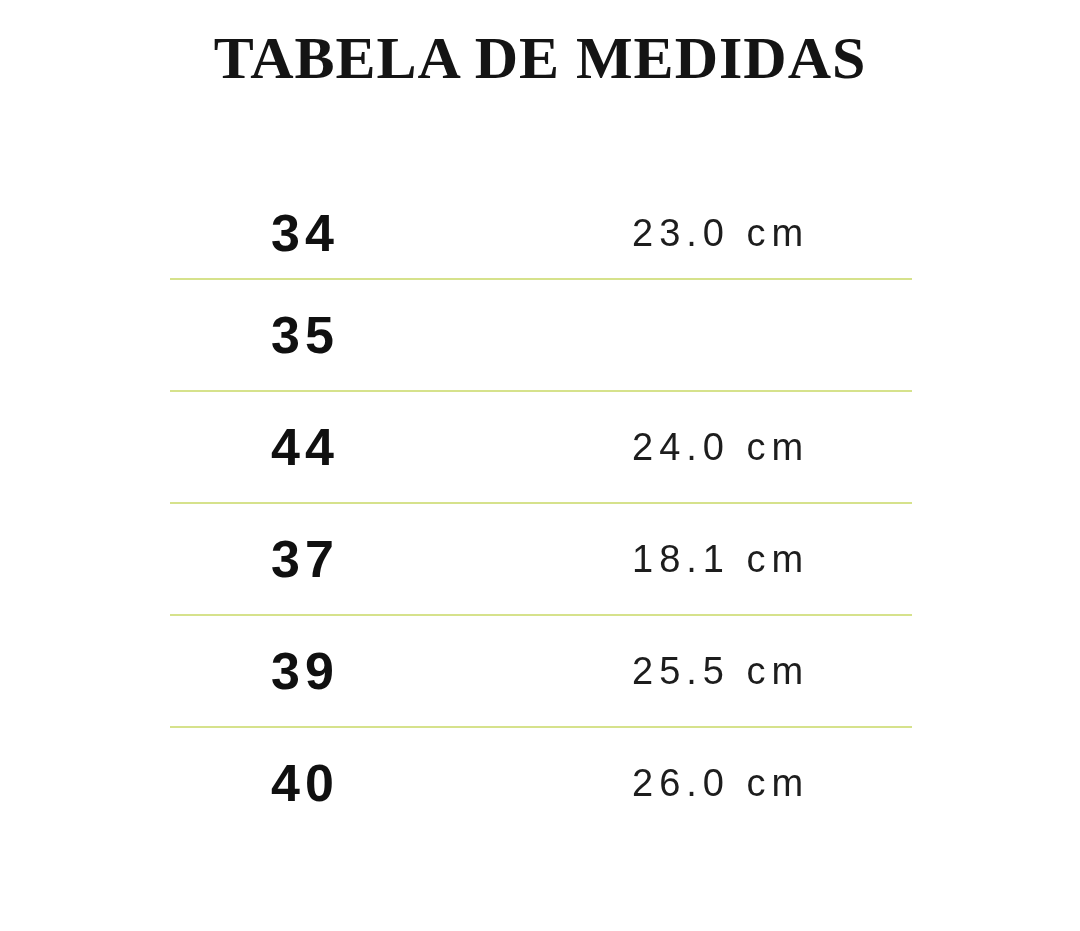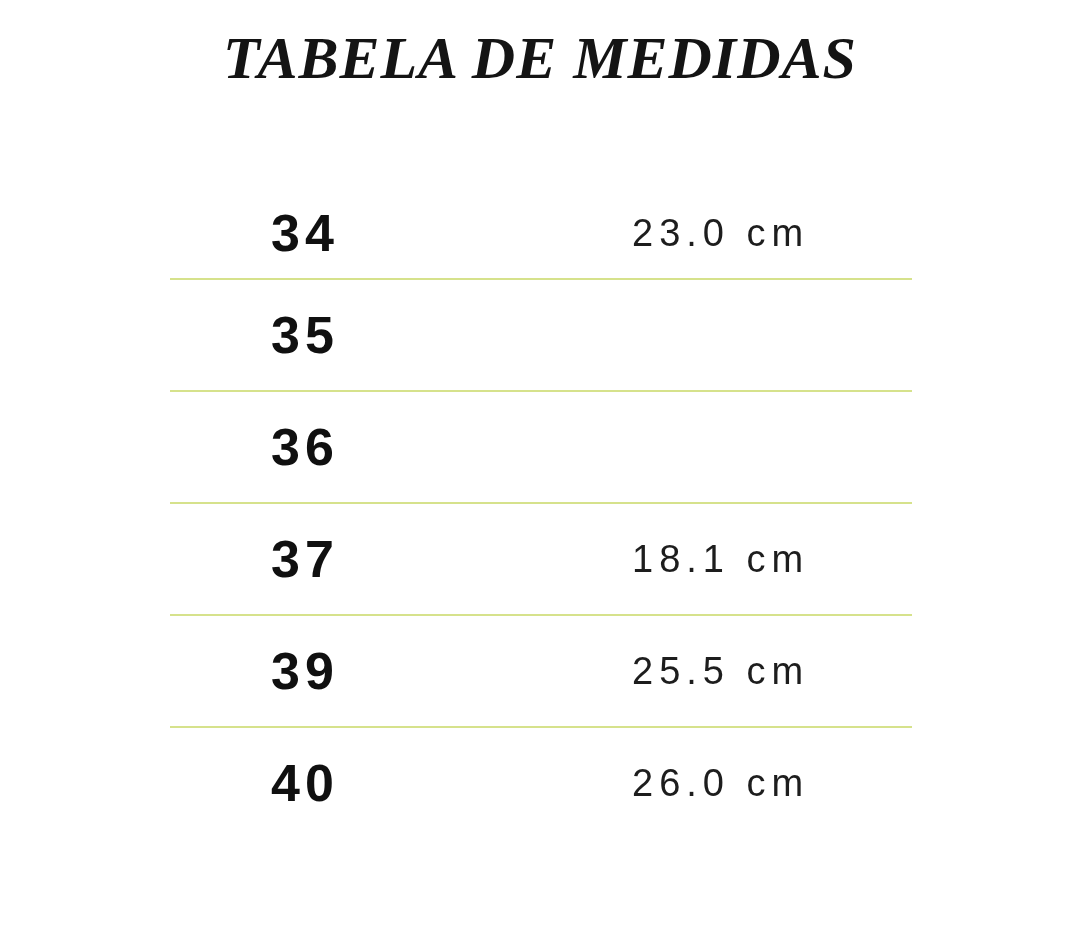--- a/index.html
+++ b/index.html
@@ -19,21 +19,20 @@
     top: 24px;
     left: 0;
     width: 1080px;
     text-align: center;
     font-family: "Liberation Serif", serif;
     font-weight: 700;
     font-size: 60px;
     letter-spacing: 1px;
     color: #141414;
     white-space: nowrap;
-    font-style: italic;
   }
   .size-table {
     position: absolute;
     left: 170px;
     top: 168px;
     width: 742px;
   }
   .size-row {
     position: relative;
     height: 110px;
@@ -82,21 +81,22 @@
   <div class="size-row">
     <span class="cell-size">34</span>
     <span class="cell-measurement">23.0 cm</span>
   </div>
 
   <div class="size-row">
     <span class="cell-size">35</span>
   </div>
 
   <div class="size-row">
-    <span class="cell-size">36</span>
+    <span class="cell-size">44</span>
+    <span class="cell-measurement">24.0 cm</span>
   </div>
 
   <div class="size-row">
     <span class="cell-size">37</span>
     <span class="cell-measurement">18.1 cm</span>
   </div>
 
 
   <div class="size-row">
     <span class="cell-size">39</span>

